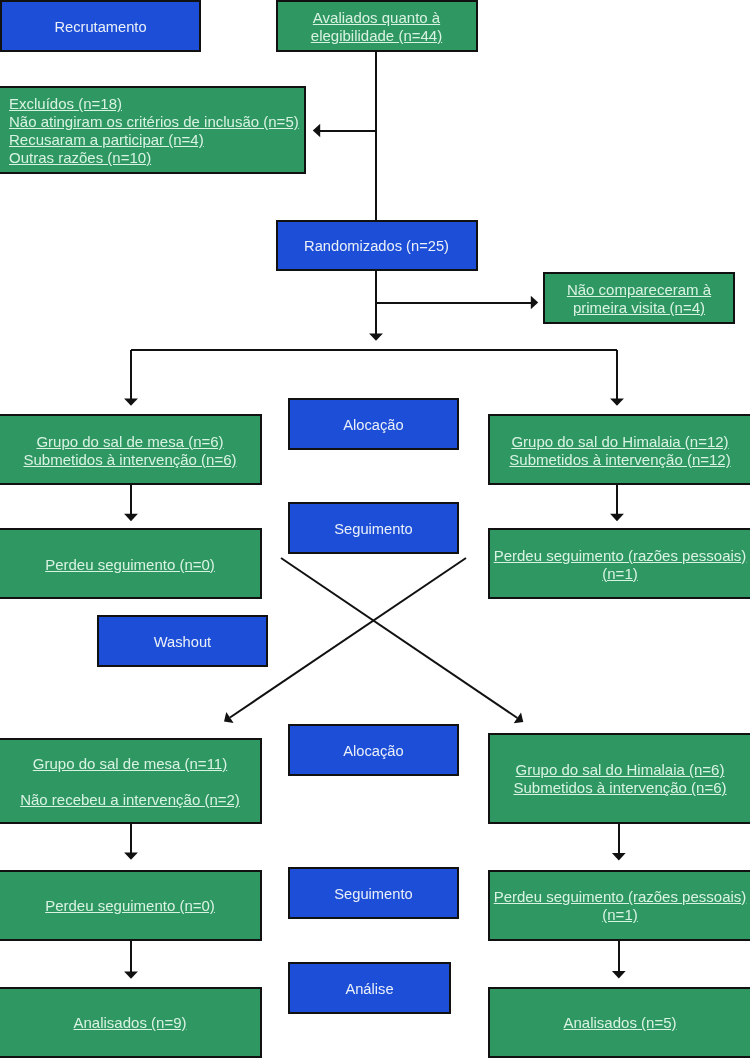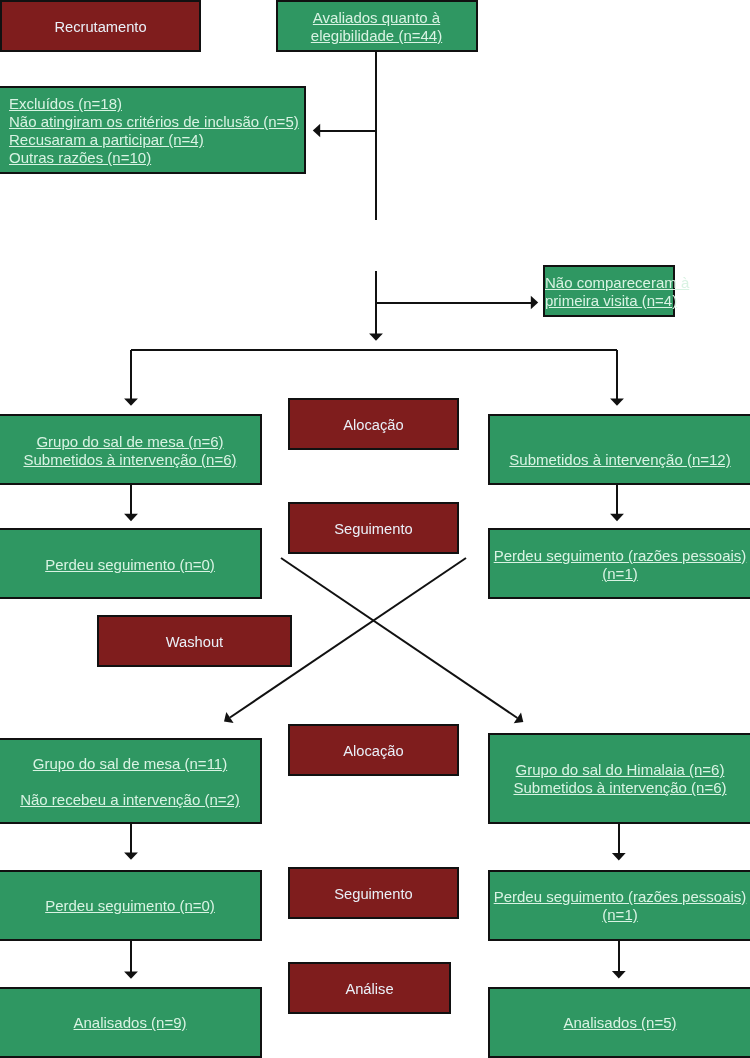--- a/index.html
+++ b/index.html
@@ -4,21 +4,21 @@
 <title>CONSORT flow diagram</title>
 <style>
   html,body{margin:0;padding:0;background:#ffffff;}
   #root{position:relative;width:750px;height:1058px;overflow:hidden;background:#fff;
         font-family:"Liberation Sans",sans-serif;-webkit-font-smoothing:antialiased;}
   .box{position:absolute;box-sizing:border-box;display:flex;align-items:center;
        justify-content:center;text-align:center;border:2px solid #111111;
        line-height:18px;white-space:nowrap;}
   .box .t{display:block;width:100%;position:relative;top:1px;}
   .green{background:#2f9762;color:#d9f3e3;font-size:15px;text-decoration:underline;}
-  .blue{background:#7f1d1d;color:#eaf0f8;font-size:14.7px;}
+  .blue{background:#1d4ed8;color:#eaf0f8;font-size:14.7px;}
   .lft{justify-content:flex-start;text-align:left;padding-left:9px;}
   svg#wires{position:absolute;left:0;top:0;width:750px;height:1058px;overflow:visible;}
 </style>
 </head>
 <body>
 
 <div id="root">
 
 <svg id="wires" viewBox="0 0 750 1058">
   <g stroke="#111111" stroke-width="2" fill="none" shape-rendering="crispEdges">
@@ -71,50 +71,53 @@
 </div>
 
 <div class="box green" style="left:275.5px;top:0px;width:202px;height:51.5px;">
   <span class="t"><span>Avaliados quanto à</span><br><span>elegibilidade (n=44)</span></span>
 </div>
 
 <div class="box green lft" style="left:-2px;top:86px;width:308px;height:88px;">
   <span class="t"><span>Excluídos (n=18)</span><br><span>Não atingiram os critérios de inclusão (n=5)</span><br><span>Recusaram a participar (n=4)</span><br><span>Outras razões (n=10)</span></span>
 </div>
 
+<div class="box blue" style="left:275.5px;top:219.5px;width:202px;height:51.5px;">
+  <span class="t">Randomizados (n=25)</span>
+</div>
 
-<div class="box green" style="left:543px;top:265px;width:132px;height:51.5px;">
+<div class="box green" style="left:543px;top:272px;width:192px;height:51.5px;">
   <span class="t"><span>Não compareceram à</span><br><span>primeira visita (n=4)</span></span>
 </div>
 
 <div class="box blue" style="left:288px;top:398px;width:171px;height:52px;">
   <span class="t">Alocação</span>
 </div>
 
 <div class="box green" style="left:-2px;top:414px;width:264px;height:71px;">
   <span class="t"><span>Grupo do sal de mesa (n=6)</span><br><span>Submetidos à intervenção (n=6)</span></span>
 </div>
 
 <div class="box green" style="left:488px;top:414px;width:264px;height:71px;">
-  <span class="t"><br><span>Submetidos à intervenção (n=12)</span></span>
+  <span class="t"><span>Grupo do sal do Himalaia (n=12)</span><br><span>Submetidos à intervenção (n=12)</span></span>
 </div>
 
 <div class="box blue" style="left:288px;top:502px;width:171px;height:51.5px;">
   <span class="t">Seguimento</span>
 </div>
 
 <div class="box green" style="left:-2px;top:528px;width:264px;height:71px;">
   <span class="t">Perdeu seguimento (n=0)</span>
 </div>
 
 <div class="box green" style="left:488px;top:528px;width:264px;height:71px;">
   <span class="t"><span>Perdeu seguimento (razões pessoais)</span><br><span>(n=1)</span></span>
 </div>
 
-<div class="box blue" style="left:97px;top:615px;width:195px;height:51.5px;">
+<div class="box blue" style="left:97px;top:615px;width:171px;height:51.5px;">
   <span class="t">Washout</span>
 </div>
 
 <div class="box blue" style="left:288px;top:723.5px;width:171px;height:52px;">
   <span class="t">Alocação</span>
 </div>
 
 <div class="box green" style="left:-2px;top:738px;width:264px;height:85.5px;">
   <span class="t"><span>Grupo do sal de mesa (n=11)</span><br><br><span>Não recebeu a intervenção (n=2)</span></span>
 </div>

